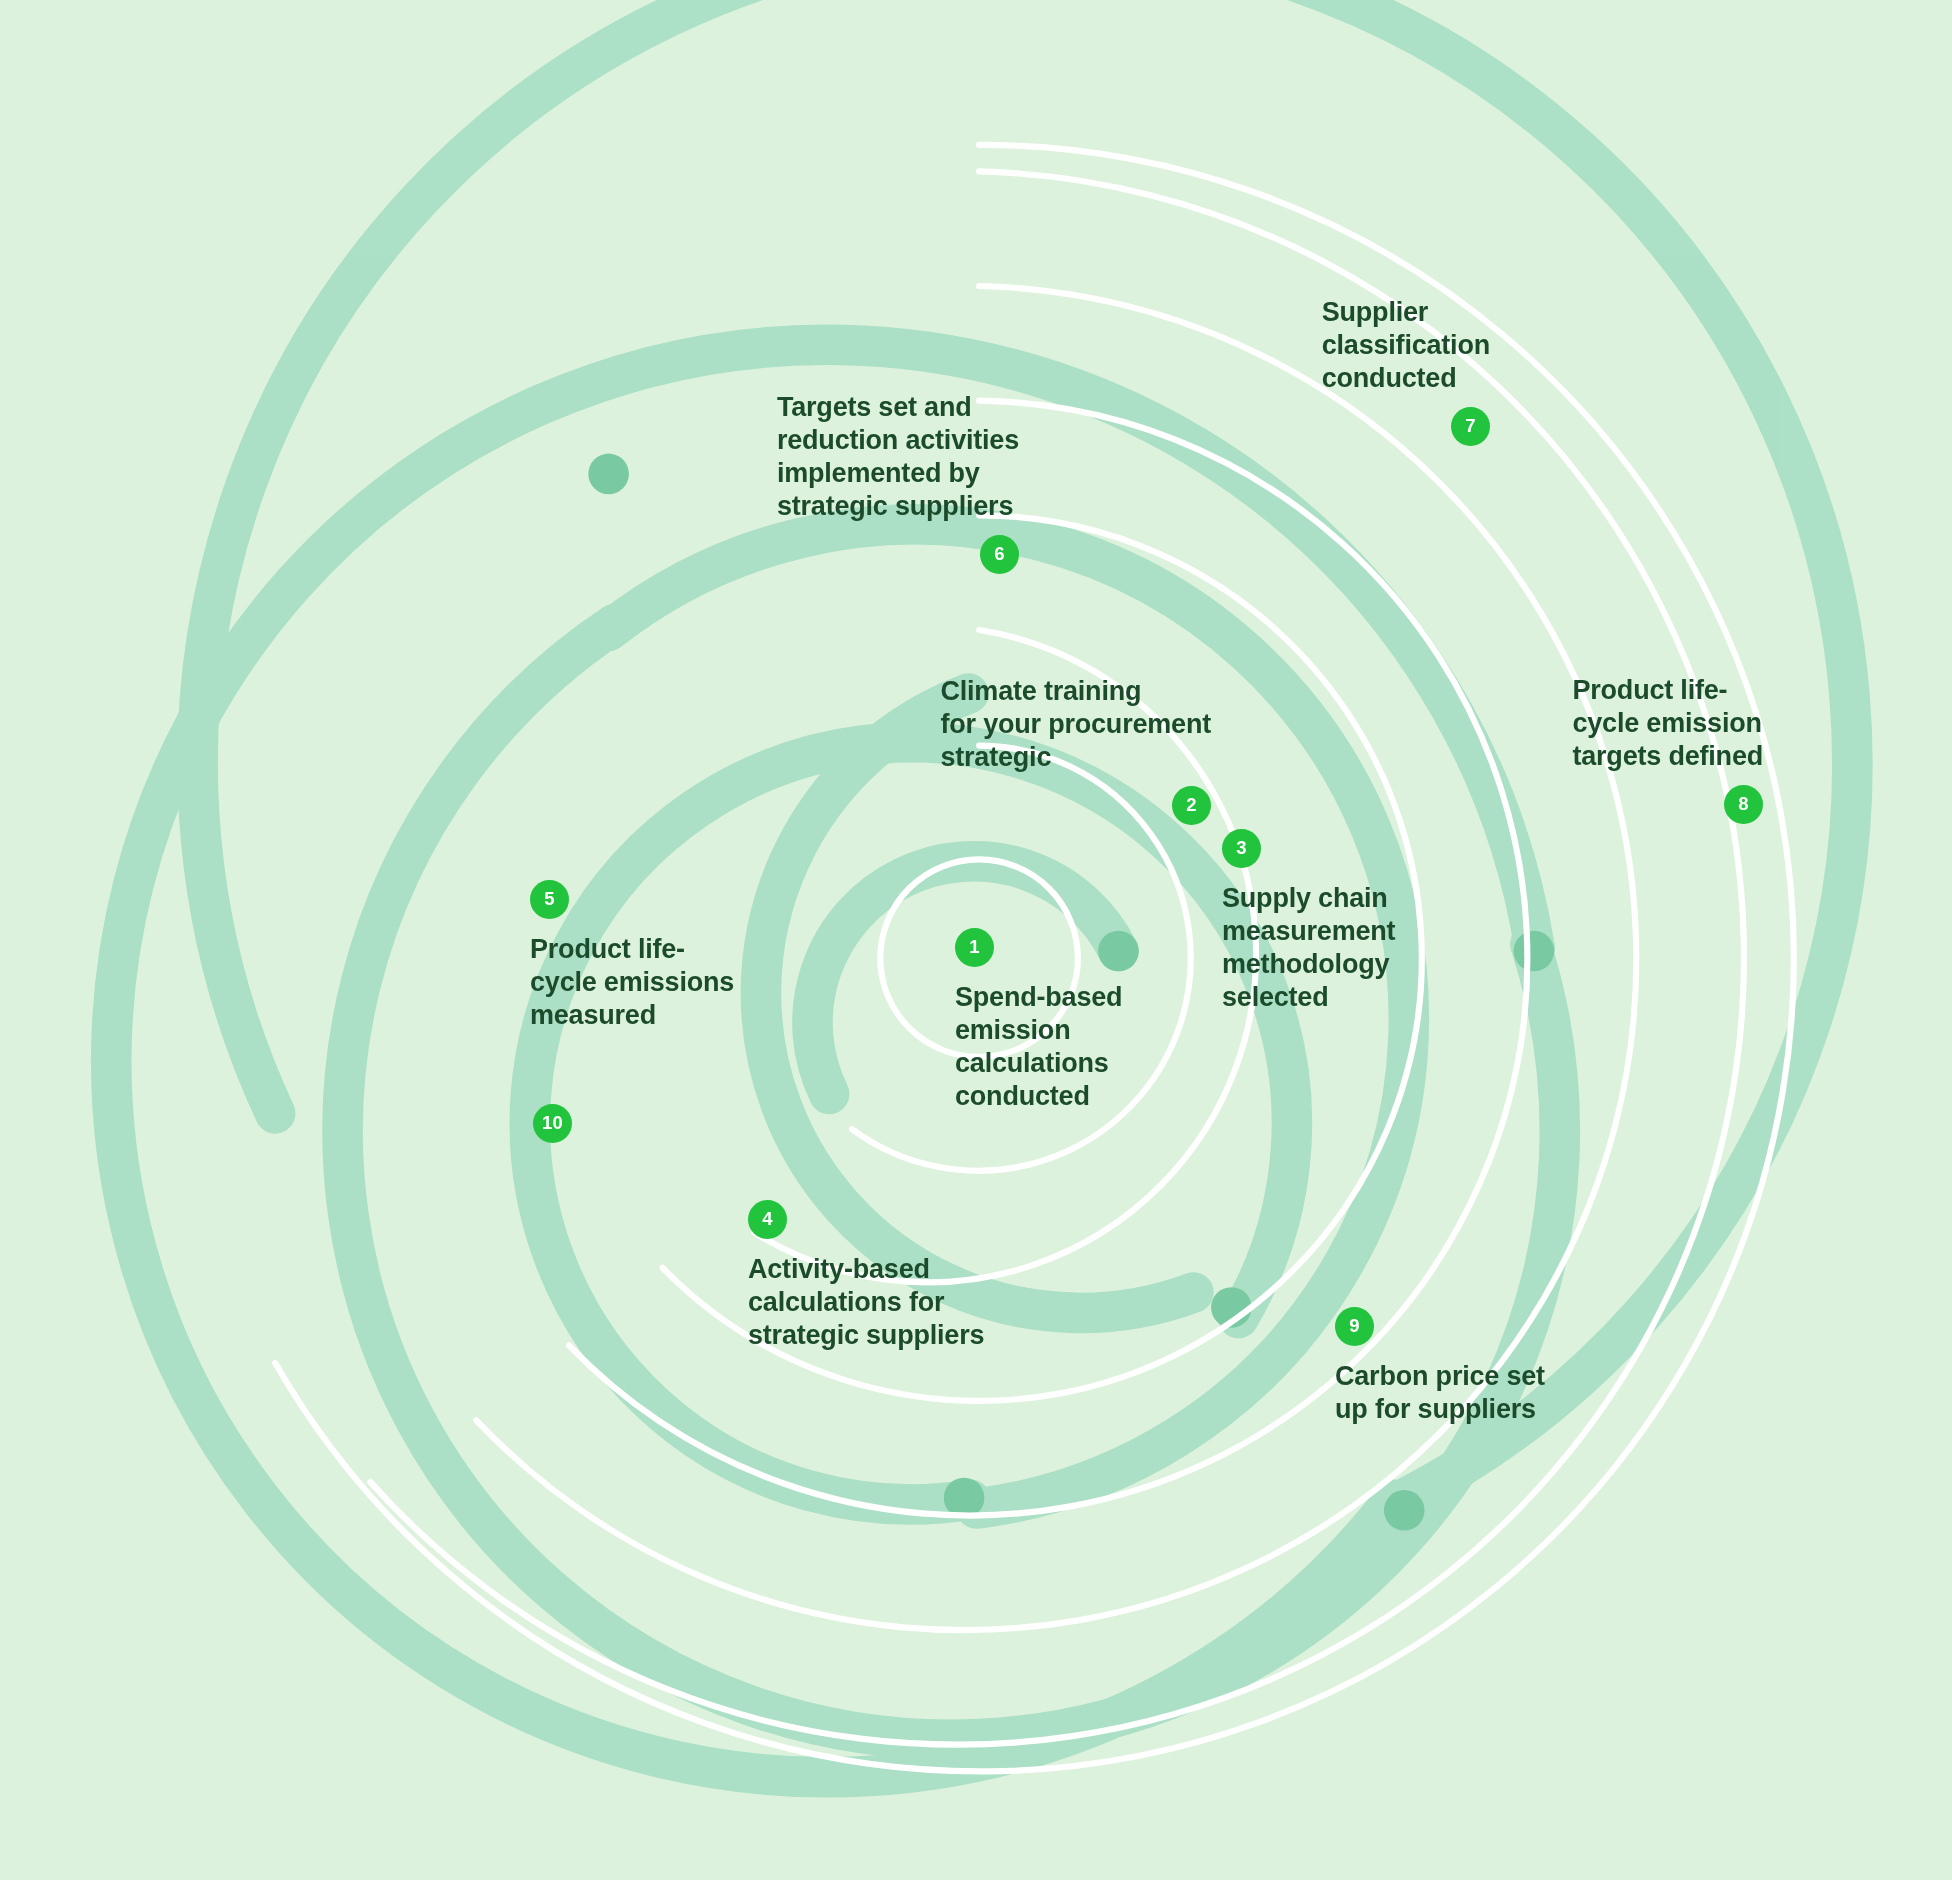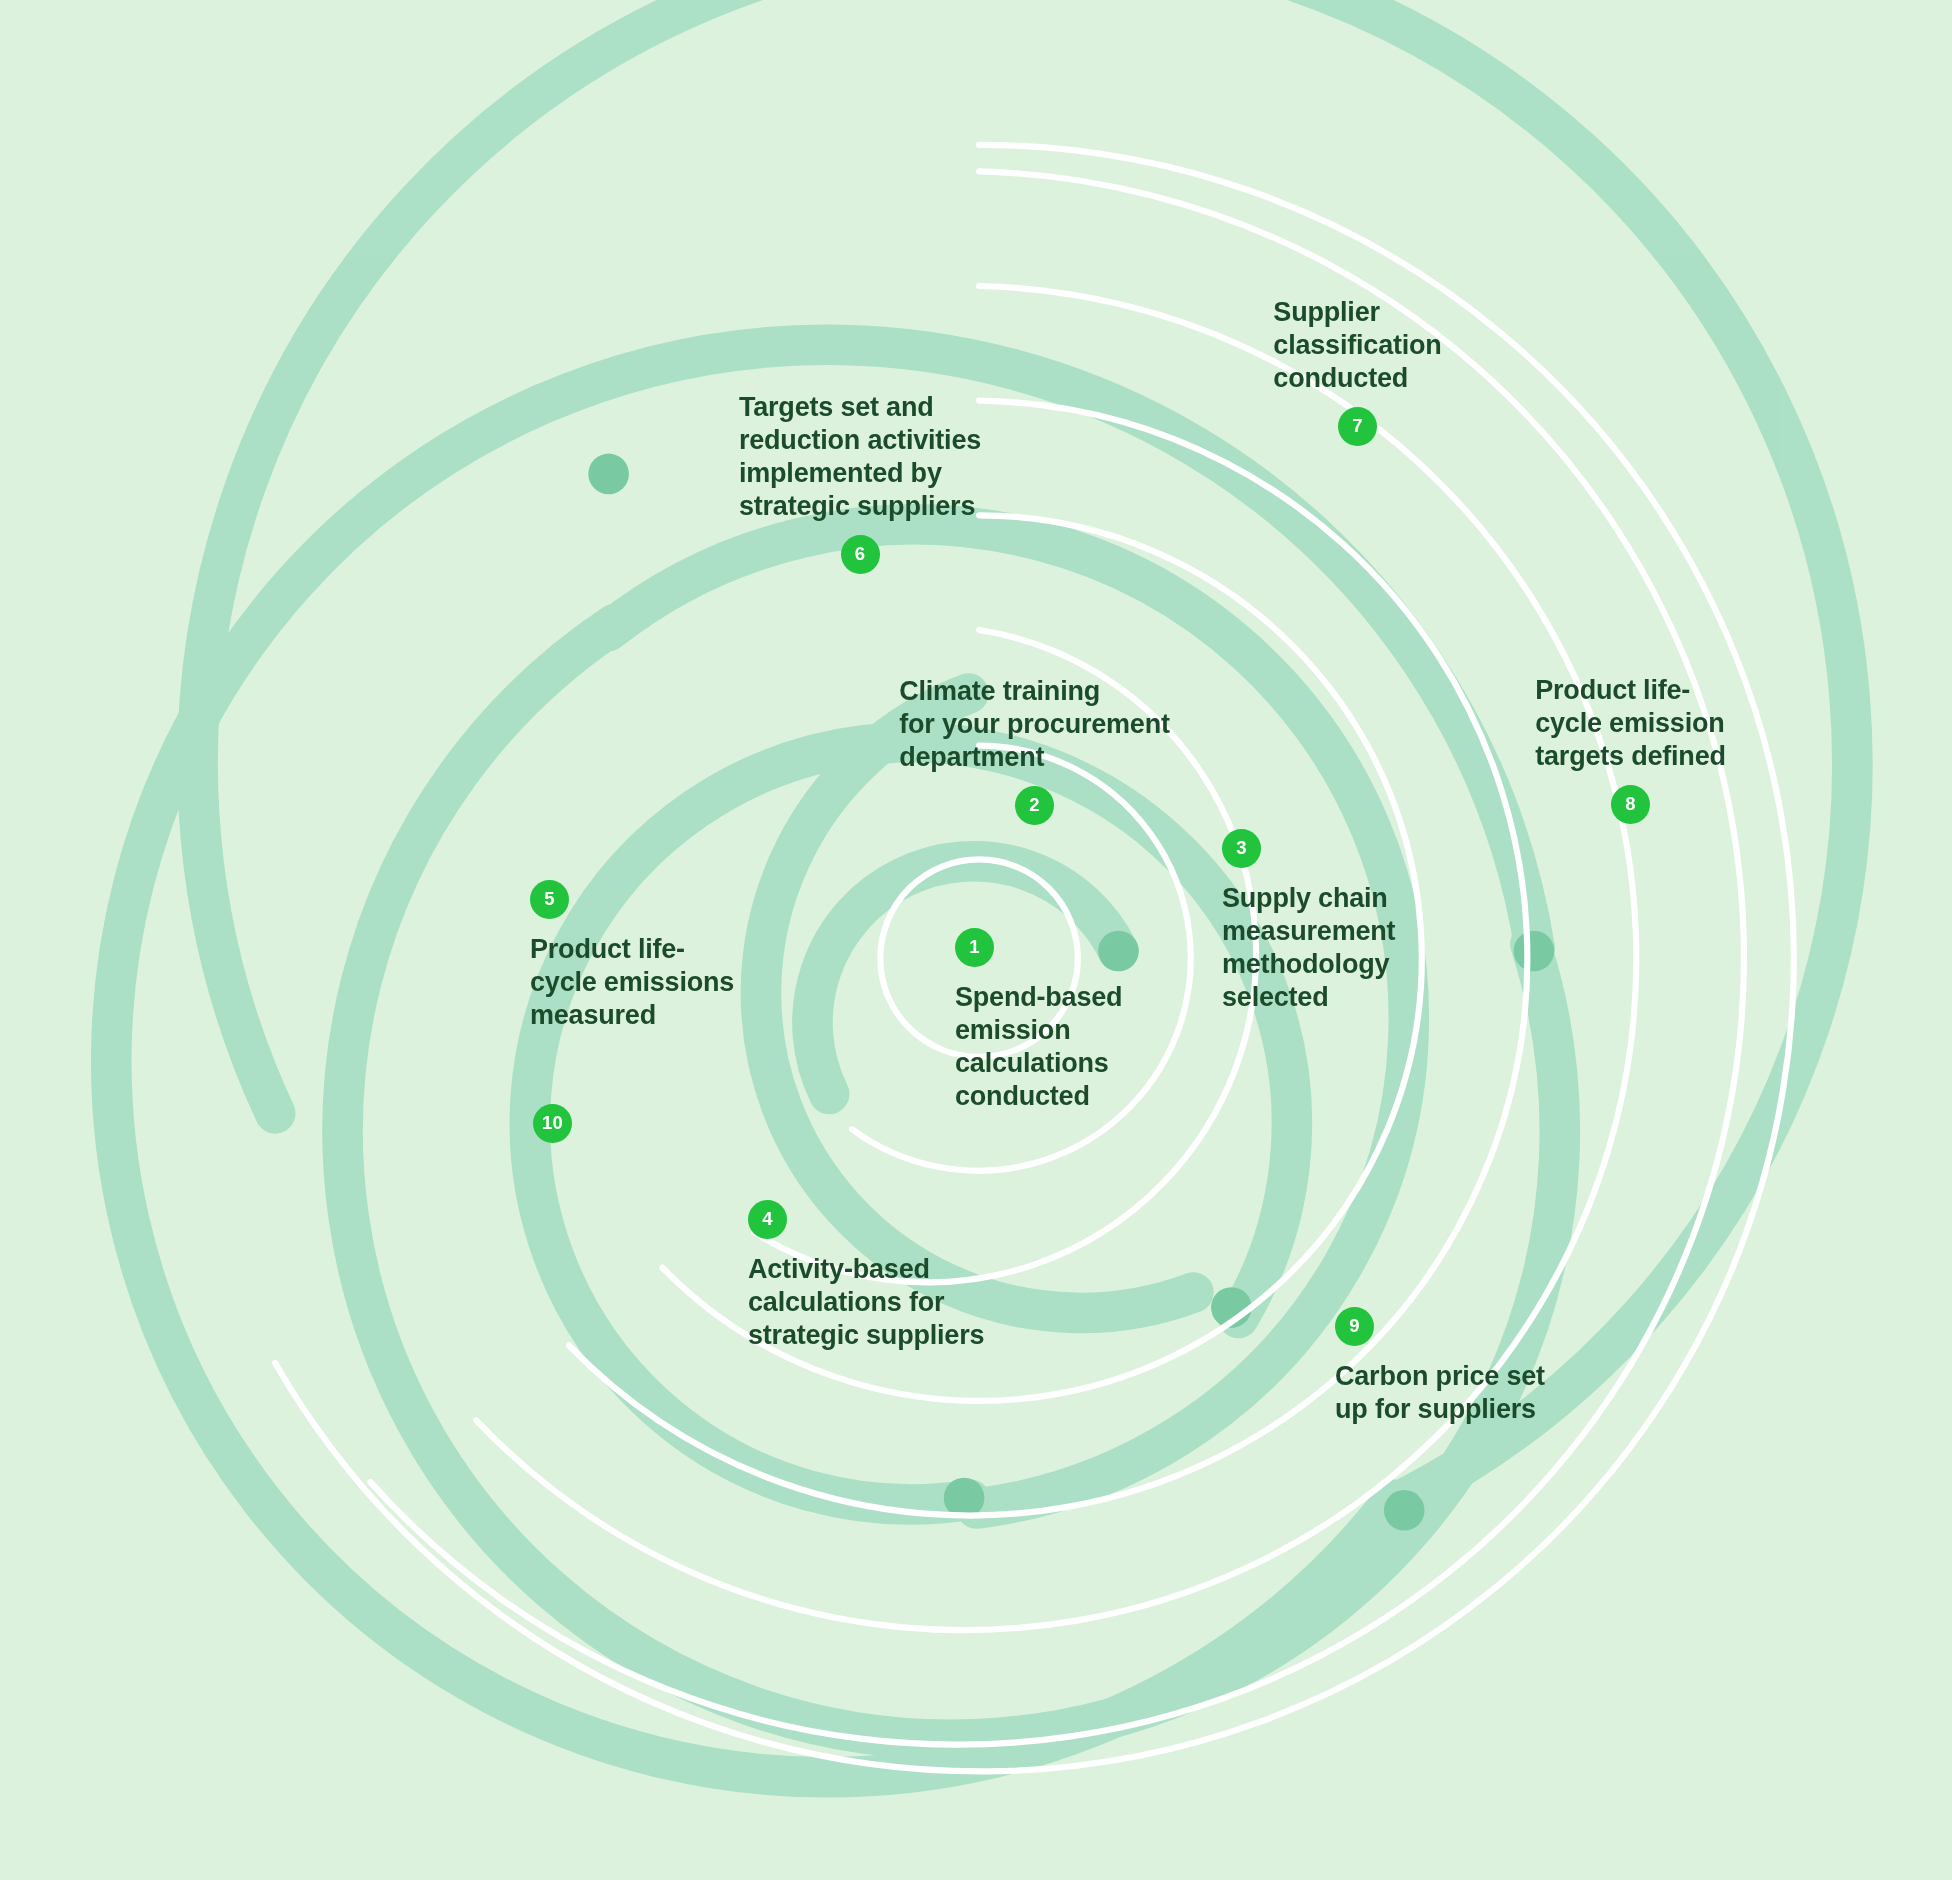--- a/index.html
+++ b/index.html
@@ -47,21 +47,21 @@
   .step-label {
     color: #1b4b2b;
     font-size: 27px;
     font-weight: bold;
     line-height: 1.22;
     letter-spacing: -0.2px;
     white-space: pre-line;
   }
   .badge-above .badge { margin-bottom: 14px; }
   .badge-below .badge { margin-top: 12.4px; }
-  .badge-below { display: flex; flex-direction: column; align-items: center; }
+  .badge-below { display: flex; flex-direction: column; align-items: flex-end; }
   .badge-above { display: flex; flex-direction: column; align-items: flex-start; }
 </style>
 </head>
 <body>
 
 <div id="stage">
 
   <svg id="spiral-svg" viewBox="0 0 2213 2132">
     <defs></defs>
 
@@ -121,21 +121,21 @@
     <div class="badge">1</div>
     <div class="step-label">Spend-based
 emission
 calculations
 conducted</div>
   </div>
 
   <div class="step badge-below" style="left:858px; top:675px; width:353px;">
     <div class="step-label">Climate training
 for your procurement
-department</div>
+strategic</div>
     <div class="badge">2</div>
   </div>
 
   <div class="step badge-above" style="left:1222px; top:829px; width:238px;">
     <div class="badge">3</div>
     <div class="step-label">Supply chain
 measurement
 methodology
 selected</div>
   </div>

